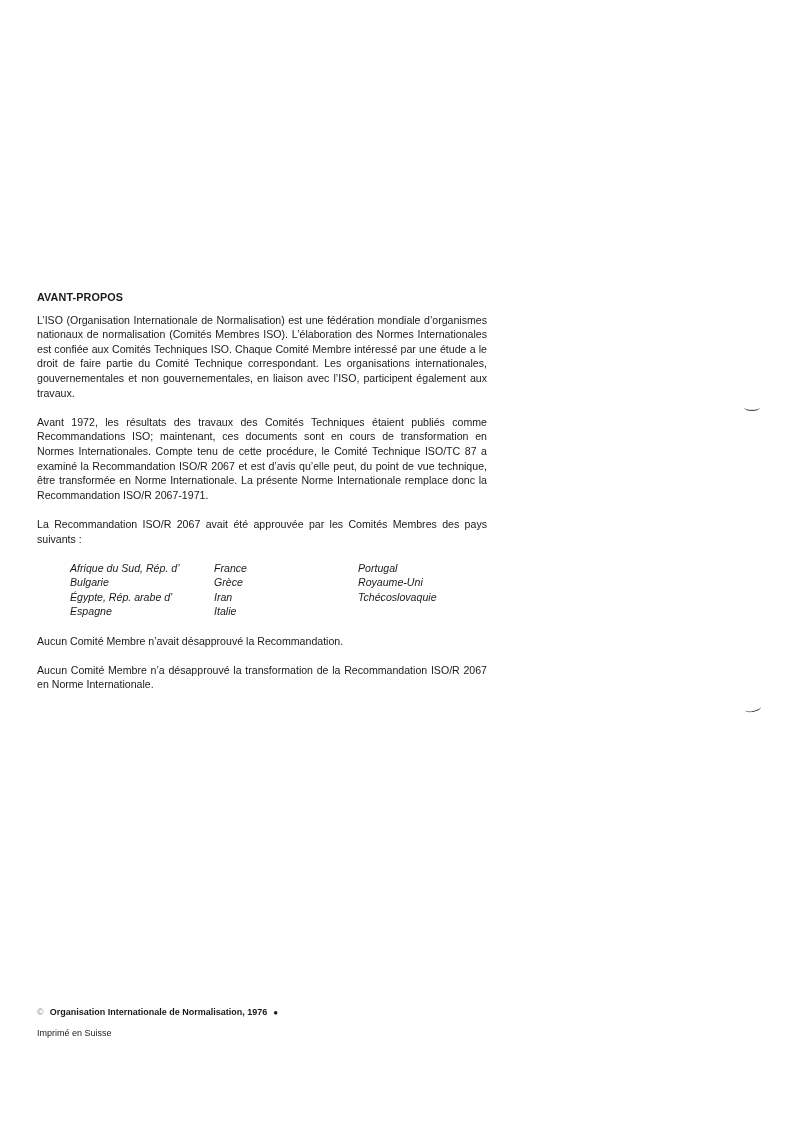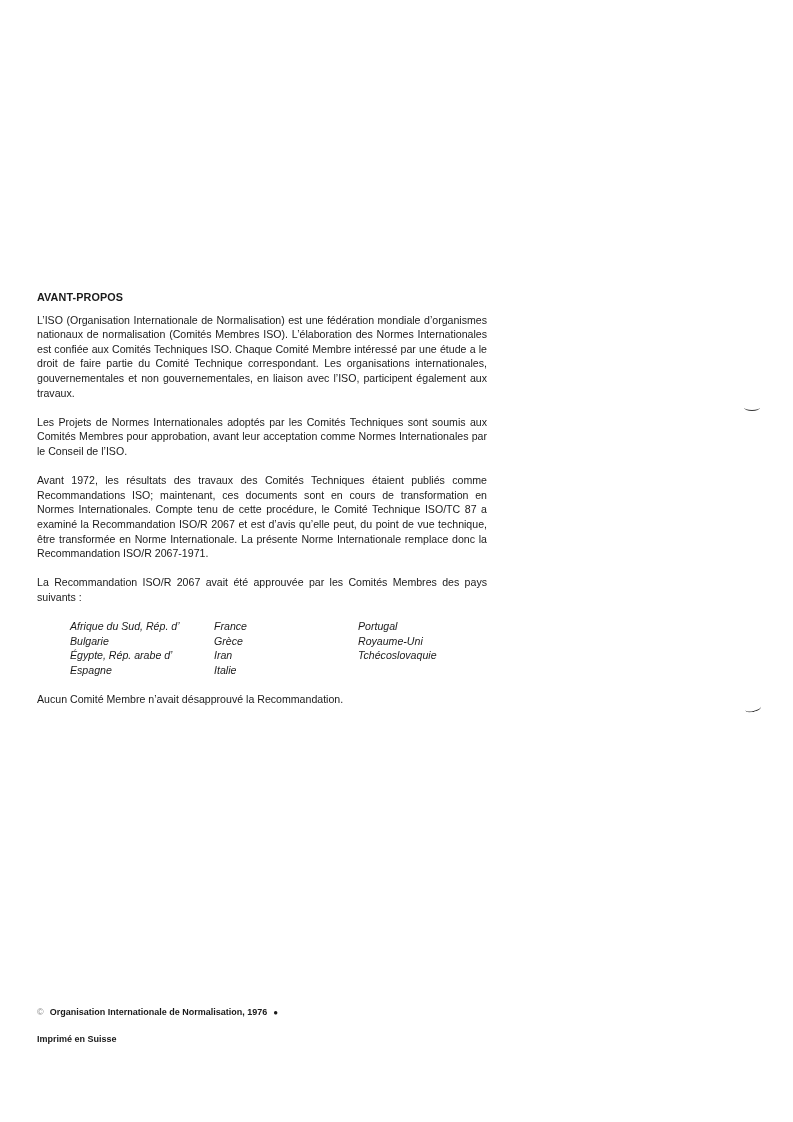--- a/index.html
+++ b/index.html
@@ -58,41 +58,40 @@
     }
     .copy-mark {
       font-weight: normal;
       color: #888;
       font-size: 9px;
     }
     .bullet {
       font-size: 8px;
     }
     .printed {
-      margin-top: 17px;
-      font-weight: bold;
+      margin-top: 11px;
+      font-weight: normal;
     }
     .margin-mark {
       position: absolute;
       width: 16px;
       height: 6px;
       border-bottom: 1.3px solid #333;
       border-radius: 0 0 50% 50%;
     }
     .mark-1 { left: 744px; top: 404px; }
     .mark-2 { left: 745px; top: 705px; transform: rotate(-12deg); }
   </style>
 </head>
 <body>
 
 <div class="page">
   <div class="heading">AVANT-PROPOS</div>
 
   <p class="para">L’ISO (Organisation Internationale de Normalisation) est une fédération mondiale d’organismes nationaux de normalisation (Comités Membres ISO). L’élaboration des Normes Internationales est confiée aux Comités Techniques ISO. Chaque Comité Membre intéressé par une étude a le droit de faire partie du Comité Technique correspondant. Les organisations internationales, gouvernementales et non gouvernementales, en liaison avec l’ISO, participent également aux travaux.</p>
-  <p class="para">Les Projets de Normes Internationales adoptés par les Comités Techniques sont soumis aux Comités Membres pour approbation, avant leur acceptation comme Normes Internationales par le Conseil de l’ISO.</p>
   <p class="para">Avant 1972, les résultats des travaux des Comités Techniques étaient publiés comme Recommandations ISO; maintenant, ces documents sont en cours de transformation en Normes Internationales. Compte tenu de cette procédure, le Comité Technique ISO/TC 87 a examiné la Recommandation ISO/R 2067 et est d’avis qu’elle peut, du point de vue technique, être transformée en Norme Internationale. La présente Norme Internationale remplace donc la Recommandation ISO/R 2067-1971.</p>
   <p class="para">La Recommandation ISO/R 2067 avait été approuvée par les Comités Membres des pays suivants :</p>
 
   <div class="countries">
     <div class="cell">Afrique du Sud, Rép. d’</div>
     <div class="cell">France</div>
     <div class="cell">Portugal</div>
 
     <div class="cell">Bulgarie</div>
     <div class="cell">Grèce</div>
@@ -101,20 +100,21 @@
     <div class="cell">Égypte, Rép. arabe d’</div>
     <div class="cell">Iran</div>
     <div class="cell">Tchécoslovaquie</div>
 
     <div class="cell">Espagne</div>
     <div class="cell">Italie</div>
     <div class="cell"></div>
   </div>
 
   <p class="para">Aucun Comité Membre n’avait désapprouvé la Recommandation.</p>
+  <p class="para">Aucun Comité Membre n’a désapprouvé la transformation de la Recommandation ISO/R 2067 en Norme Internationale.</p>
 </div>
 
 <div class="margin-mark mark-1"></div>
 <div class="margin-mark mark-2"></div>
 
 <div class="footer">
   <div class="copyright">
     <span class="copy-mark">©</span>
     <span>Organisation Internationale de Normalisation, 1976</span>
     <span class="bullet">●</span>

